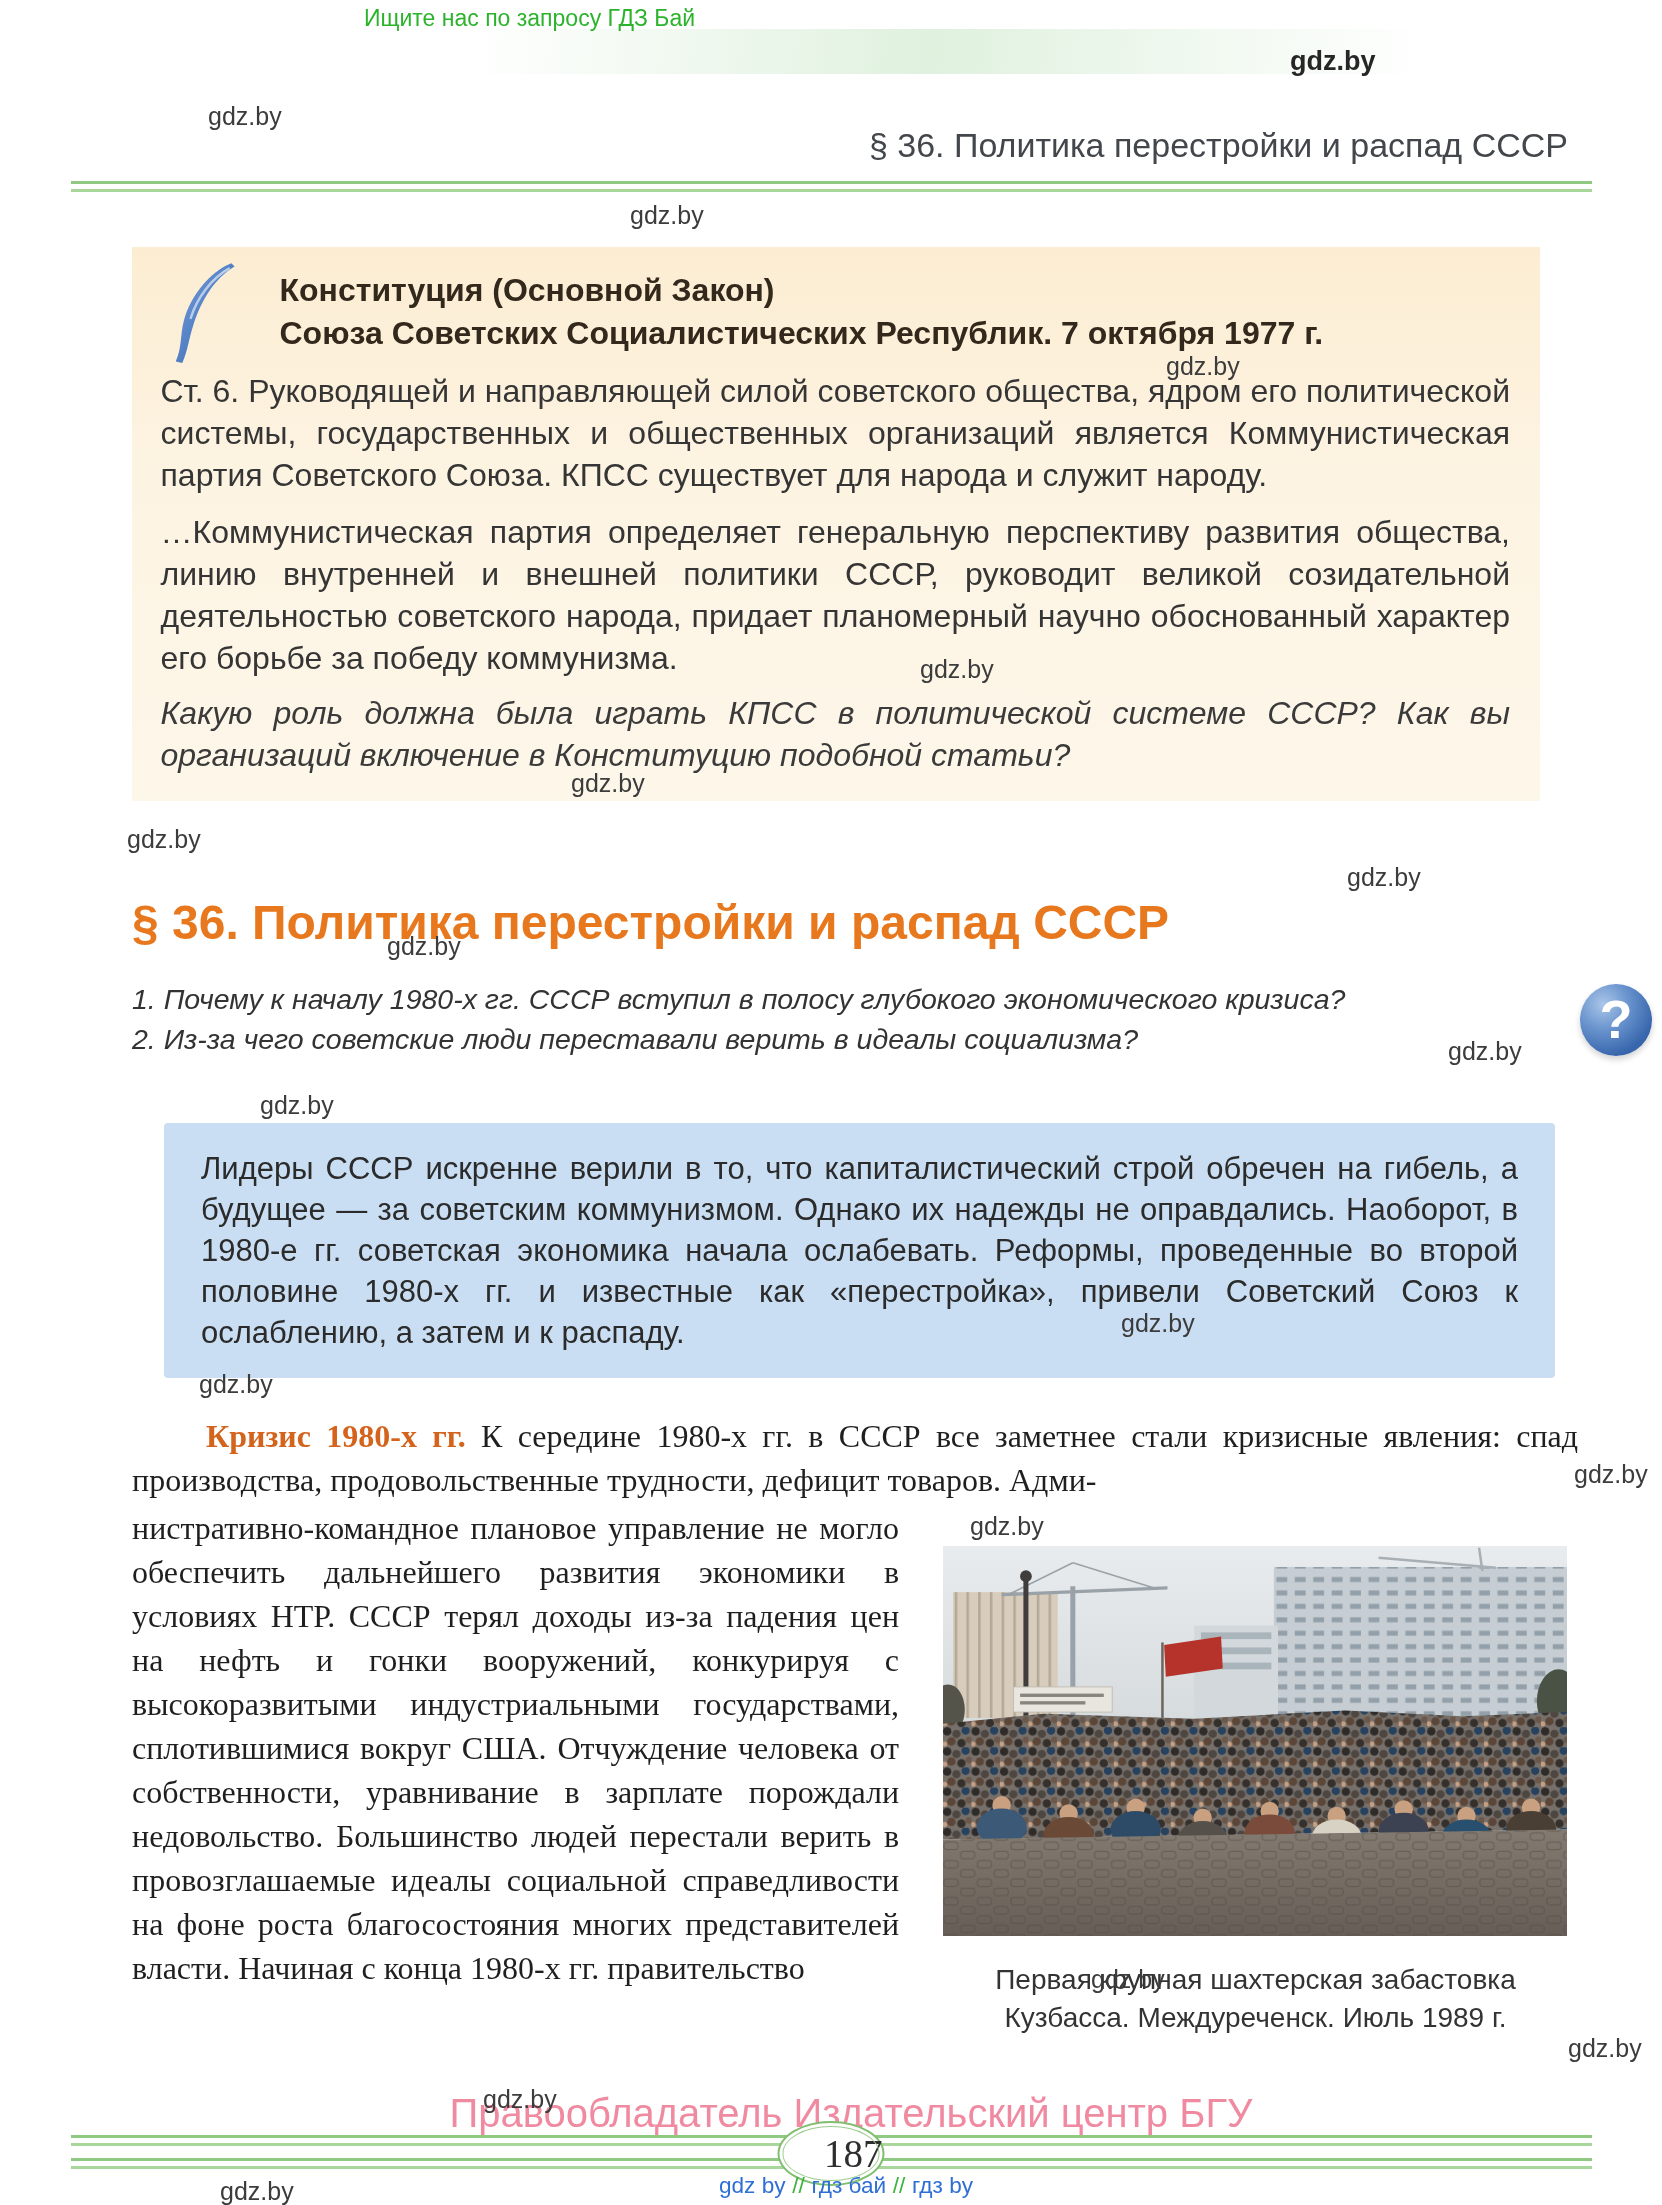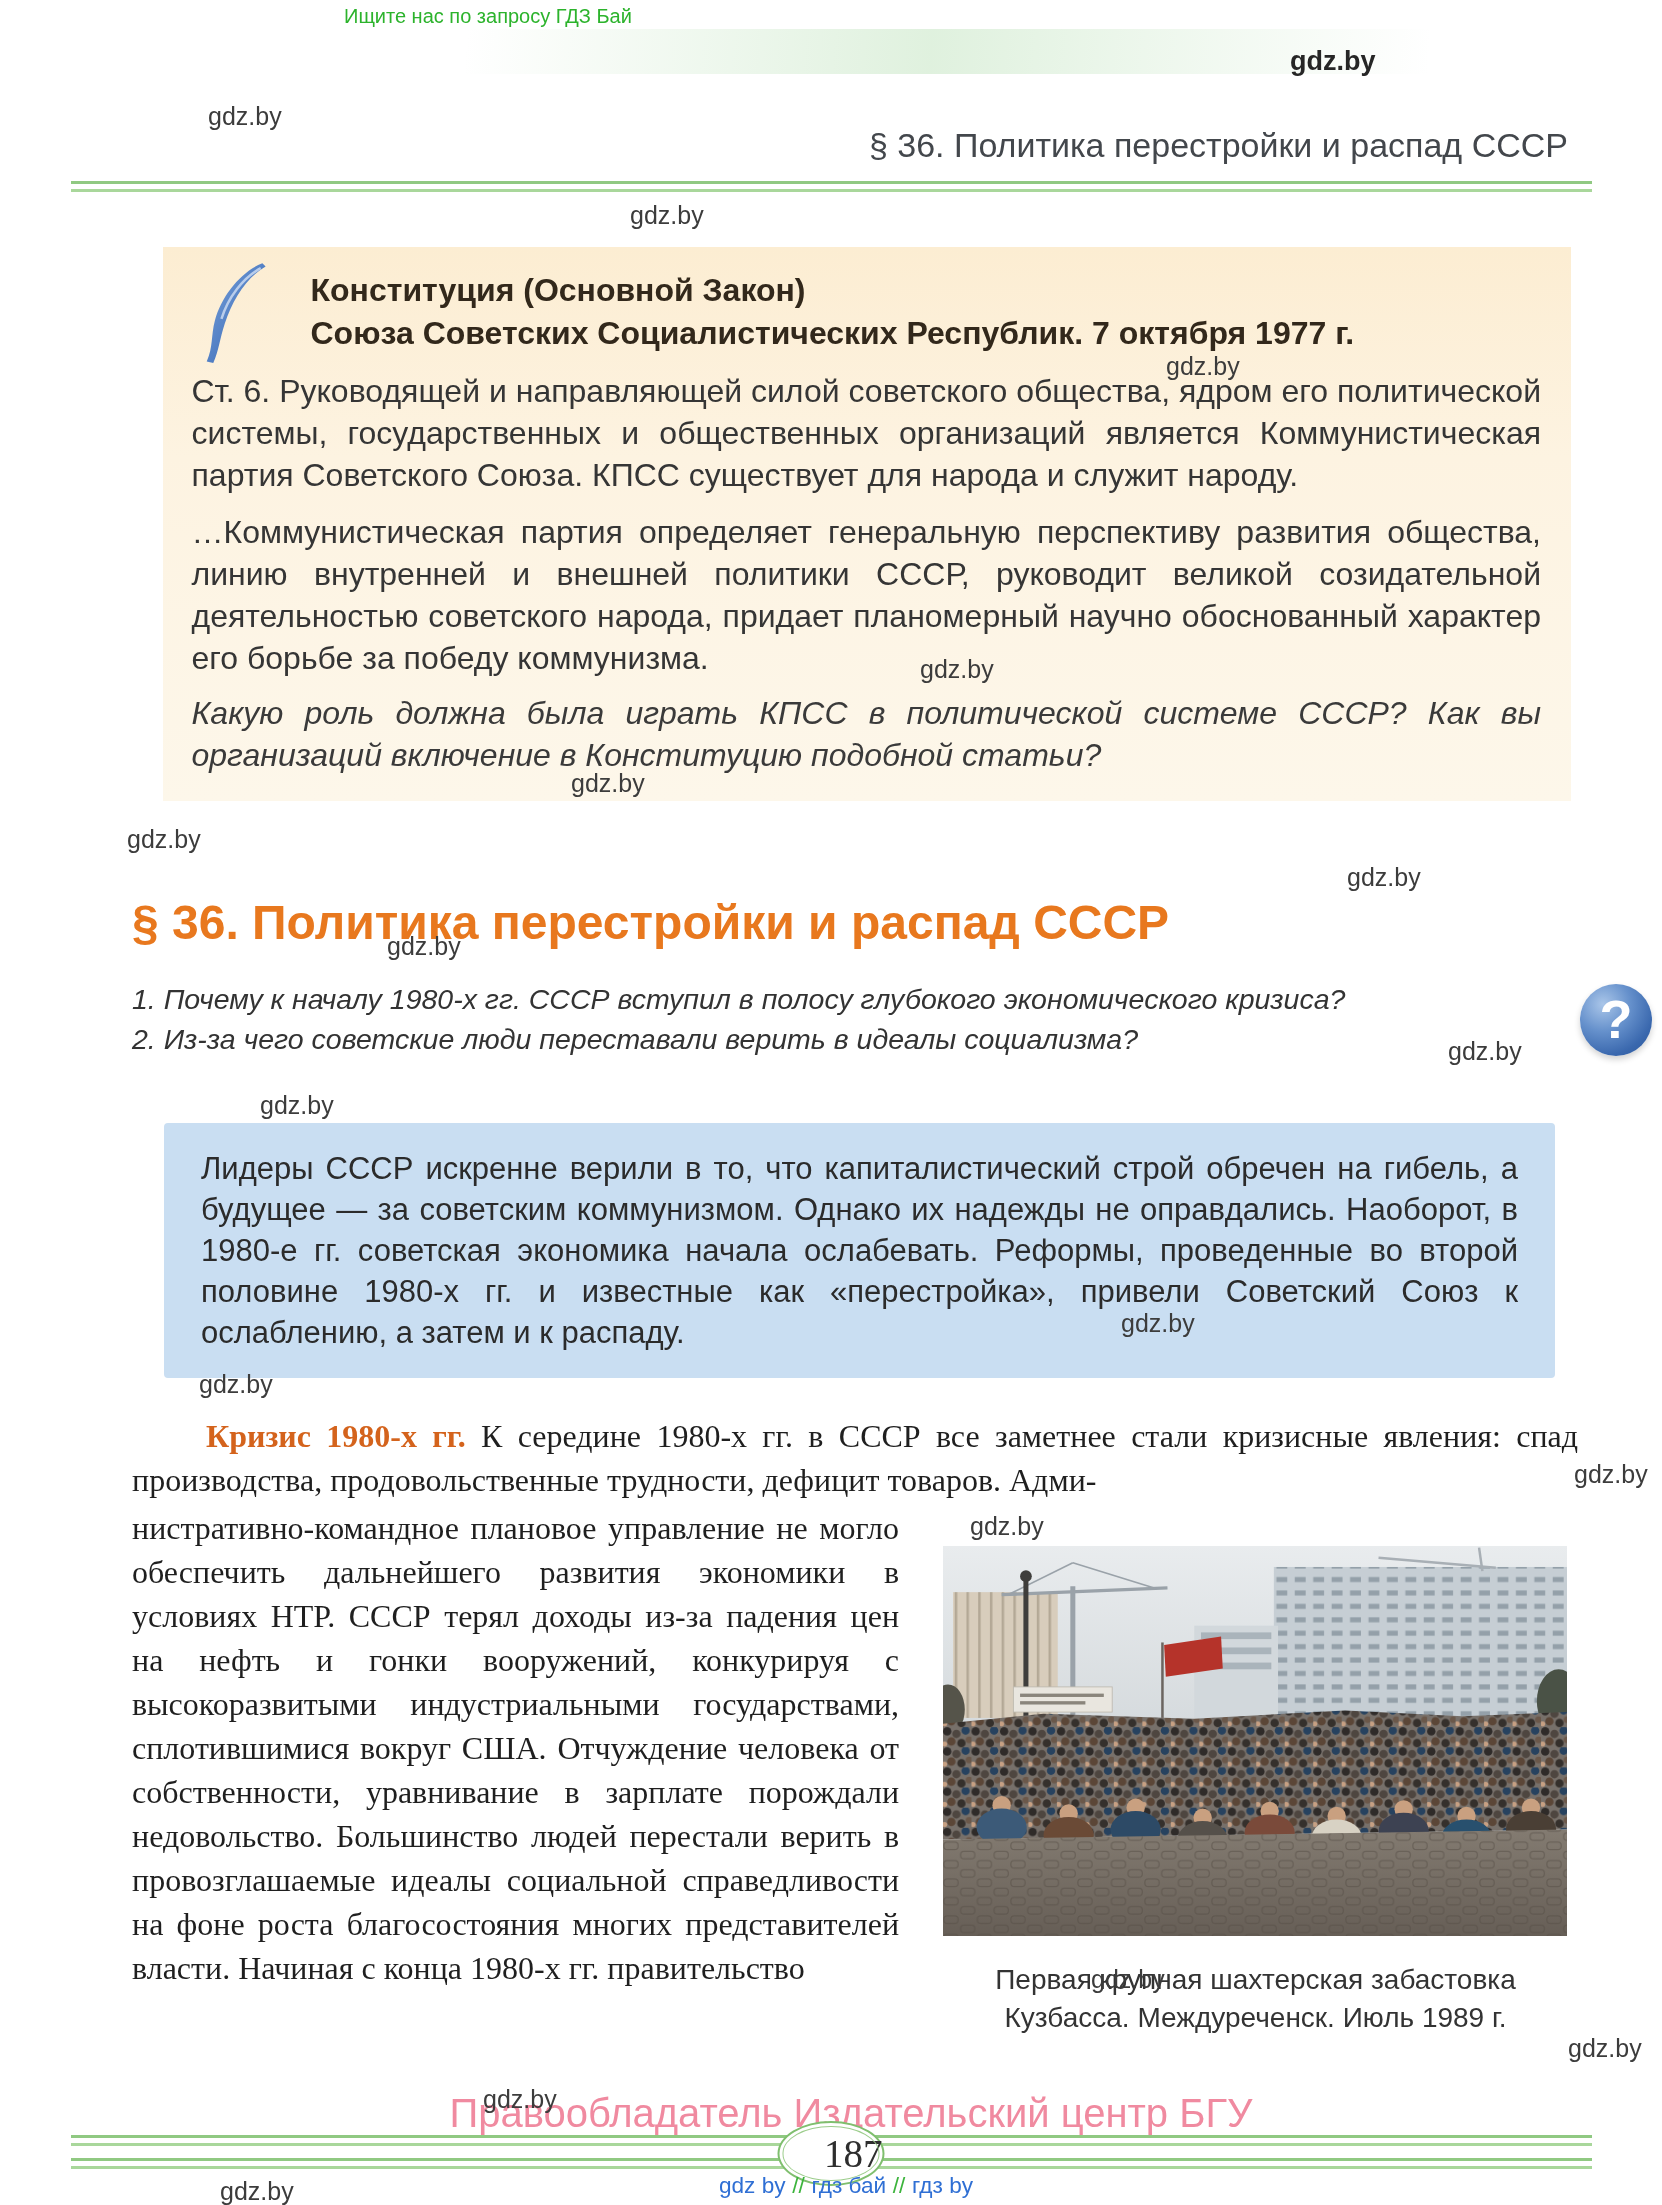--- a/index.html
+++ b/index.html
@@ -5,37 +5,37 @@
   html,body { margin:0; padding:0; background:#ffffff; }
   .page {
     position:relative; width:1662px; height:2205px; background:#ffffff;
     font-family:"Liberation Sans", sans-serif; color:#2e2e2e; overflow:hidden;
   }
 
   
   .wm { position:absolute; font-size:25px; color:#3c3c3c; white-space:nowrap; z-index:9; }
   .wm.bold { font-weight:bold; font-size:27px; color:#262626; }
 
-  .top-banner { position:absolute; top:5px; left:344px; font-size:20px; color:#2cb32c; z-index:9; }
+  .top-banner { position:absolute; top:5px; left:364px; font-size:23px; color:#2cb32c; z-index:9; }
   .top-band { position:absolute; top:28.5px; left:0; width:100%; height:45px;
     background:linear-gradient(95deg, rgba(190,224,188,0) 28%, rgba(185,224,182,0.45) 56%, rgba(190,224,188,0) 86%); }
 
   .header-title { position:absolute; top:126px; left:71px; right:94px; text-align:right;
     font-size:34px; color:#43474c; }
 
   .rule { position:absolute; left:71px; right:70px; height:5px;
     border-top:3.4px solid #90c982; border-bottom:3.4px solid #a9d79b; }
   #rule-header { top:181px; }
   #rule-bottom-1 { top:2135px; }
   #rule-bottom-2 { top:2158px; }
 
   
   .const-box { position:absolute; top:247px; left:132px; width:1408px; box-sizing:border-box;
     padding:22px 30px 25px 28.5px;
-    background:linear-gradient(180deg,#fcedd2 0%, #fdf3e1 38%, #fdf7ea 100%);margin-left:31px; }
+    background:linear-gradient(180deg,#fcedd2 0%, #fdf3e1 38%, #fdf7ea 100%); }
   .quill { position:absolute; left:28.5px; top:13.4px; width:90px; height:107px; }
   .const-title { margin-left:119px; font-weight:bold; font-size:32px; line-height:43px; color:#32281b; }
   .const-p { font-size:32px; line-height:42px; text-align:justify; color:#353535; margin-top:15px; }
   .const-q { font-size:32px; line-height:42px; font-style:italic; text-align:justify; color:#3a3a3a; margin-top:13.4px; }
 
   .section-heading { position:absolute; top:895px; left:132px; font-size:48px; font-weight:bold; color:#e8781e; }
 
   .questions { position:absolute; top:979px; left:132px; width:1391px;
     font-size:28.5px; line-height:40px; font-style:italic; color:#333333; }
 

